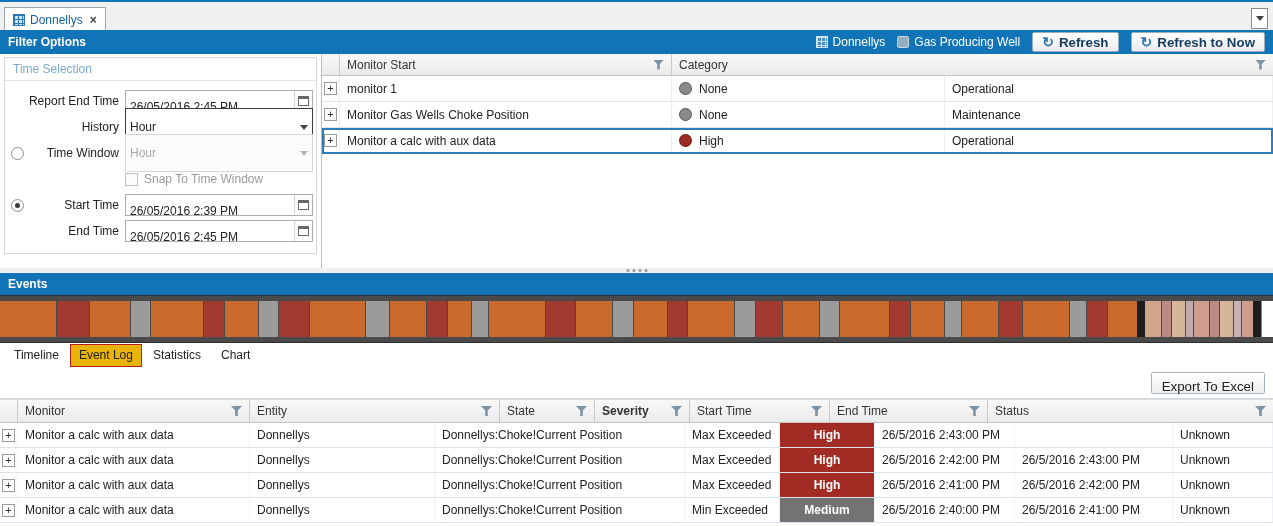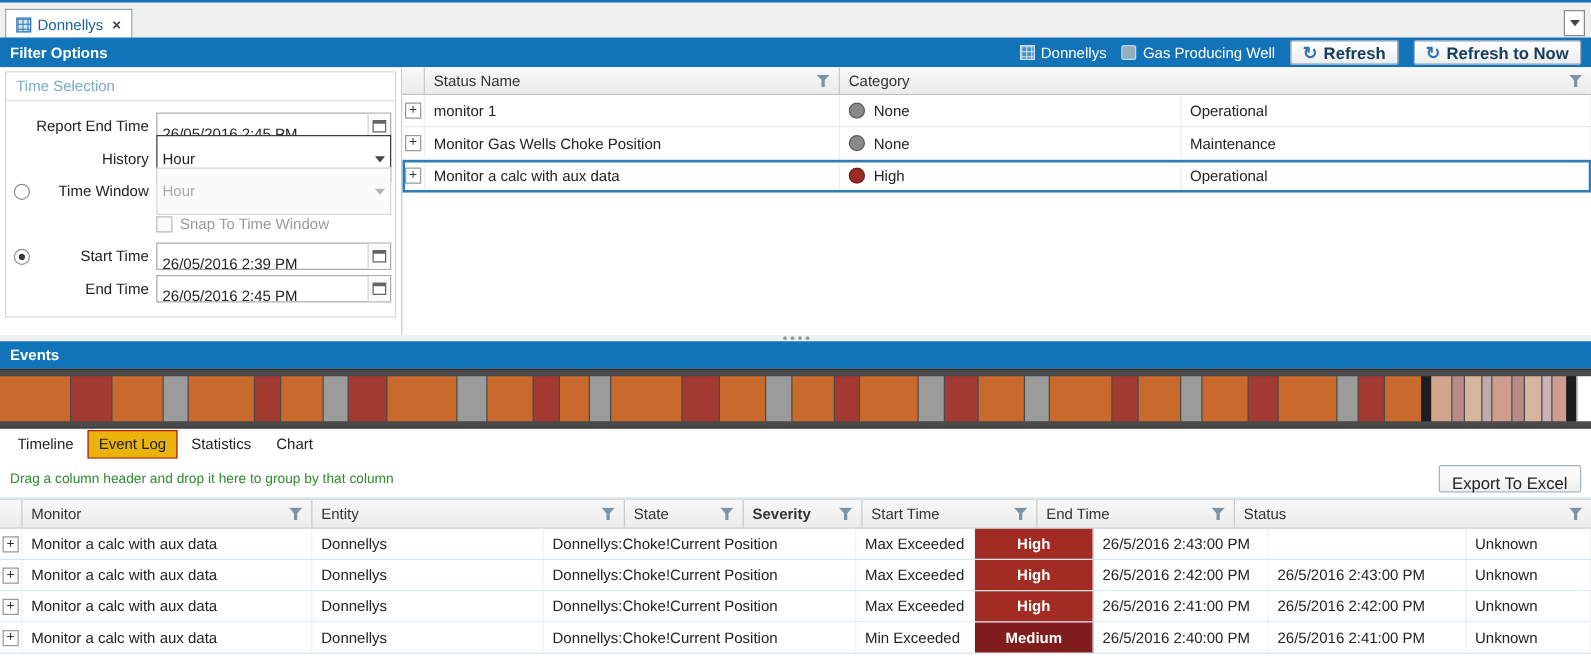--- a/index.html
+++ b/index.html
@@ -228,21 +228,21 @@
         </div>
 
       </div>
     </div>
   </div>
 
   <div class="monitors">
     <div class="m-header">
       <div class="hcell m-exp"></div>
       <div class="hcell m-name">
-        <span>Status Name</span>
+        <span>Monitor Start</span>
         <span class="funnel"></span>
       </div>
       <div class="hcell m-cat">
         <span>Category</span>
         <span class="funnel"></span>
       </div>
     </div>
     <div>
 
         <div class="m-row">
@@ -398,21 +398,20 @@
 </div>
 
 <div class="sub-tabs">
   <span class="stab">Timeline</span>
   <span class="stab active">Event Log</span>
   <span class="stab">Statistics</span>
   <span class="stab">Chart</span>
 </div>
 
 <div class="group-hint">
-  <span class="hint-text">Drag a column header and drop it here to group by that column</span>
   <button class="export-btn">
     <svg width="13" height="13" viewBox="0 0 13 13">
       <rect x="1" y="4.5" width="11" height="7.5" fill="#ffffff" stroke="#8aa5bd"></rect>
       <line x1="1" y1="8" x2="12" y2="8" stroke="#8aa5bd"></line>
       <line x1="5" y1="4.5" x2="5" y2="12" stroke="#8aa5bd"></line>
       <path d="M6.5 0 L10 3.5 L8 3.5 L8 6.5 L5 6.5 L5 3.5 L3 3.5 Z" fill="#2e75b6"></path>
     </svg>
     <span>Export To Excel</span>
   </button>
 </div>
@@ -494,19 +493,19 @@
       </div>
 
       <div class="e-row">
         <div class="cell c-exp">
           <span class="expander"></span>
         </div>
         <div class="cell c-monitor">Monitor a calc with aux data</div>
         <div class="cell c-asset">Donnellys</div>
         <div class="cell c-entity">Donnellys:Choke!Current Position</div>
         <div class="cell c-state">Min Exceeded</div>
-        <div class="cell c-sev sev-cell" style="background: #7f1d1d;">Medium</div>
+        <div class="cell c-sev sev-cell" style="background: #737373;">Medium</div>
         <div class="cell c-start">26/5/2016 2:40:00 PM</div>
         <div class="cell c-end">26/5/2016 2:41:00 PM</div>
         <div class="cell c-status">Unknown</div>
       </div>
     </div>
 </div>
 
 </body></html>

